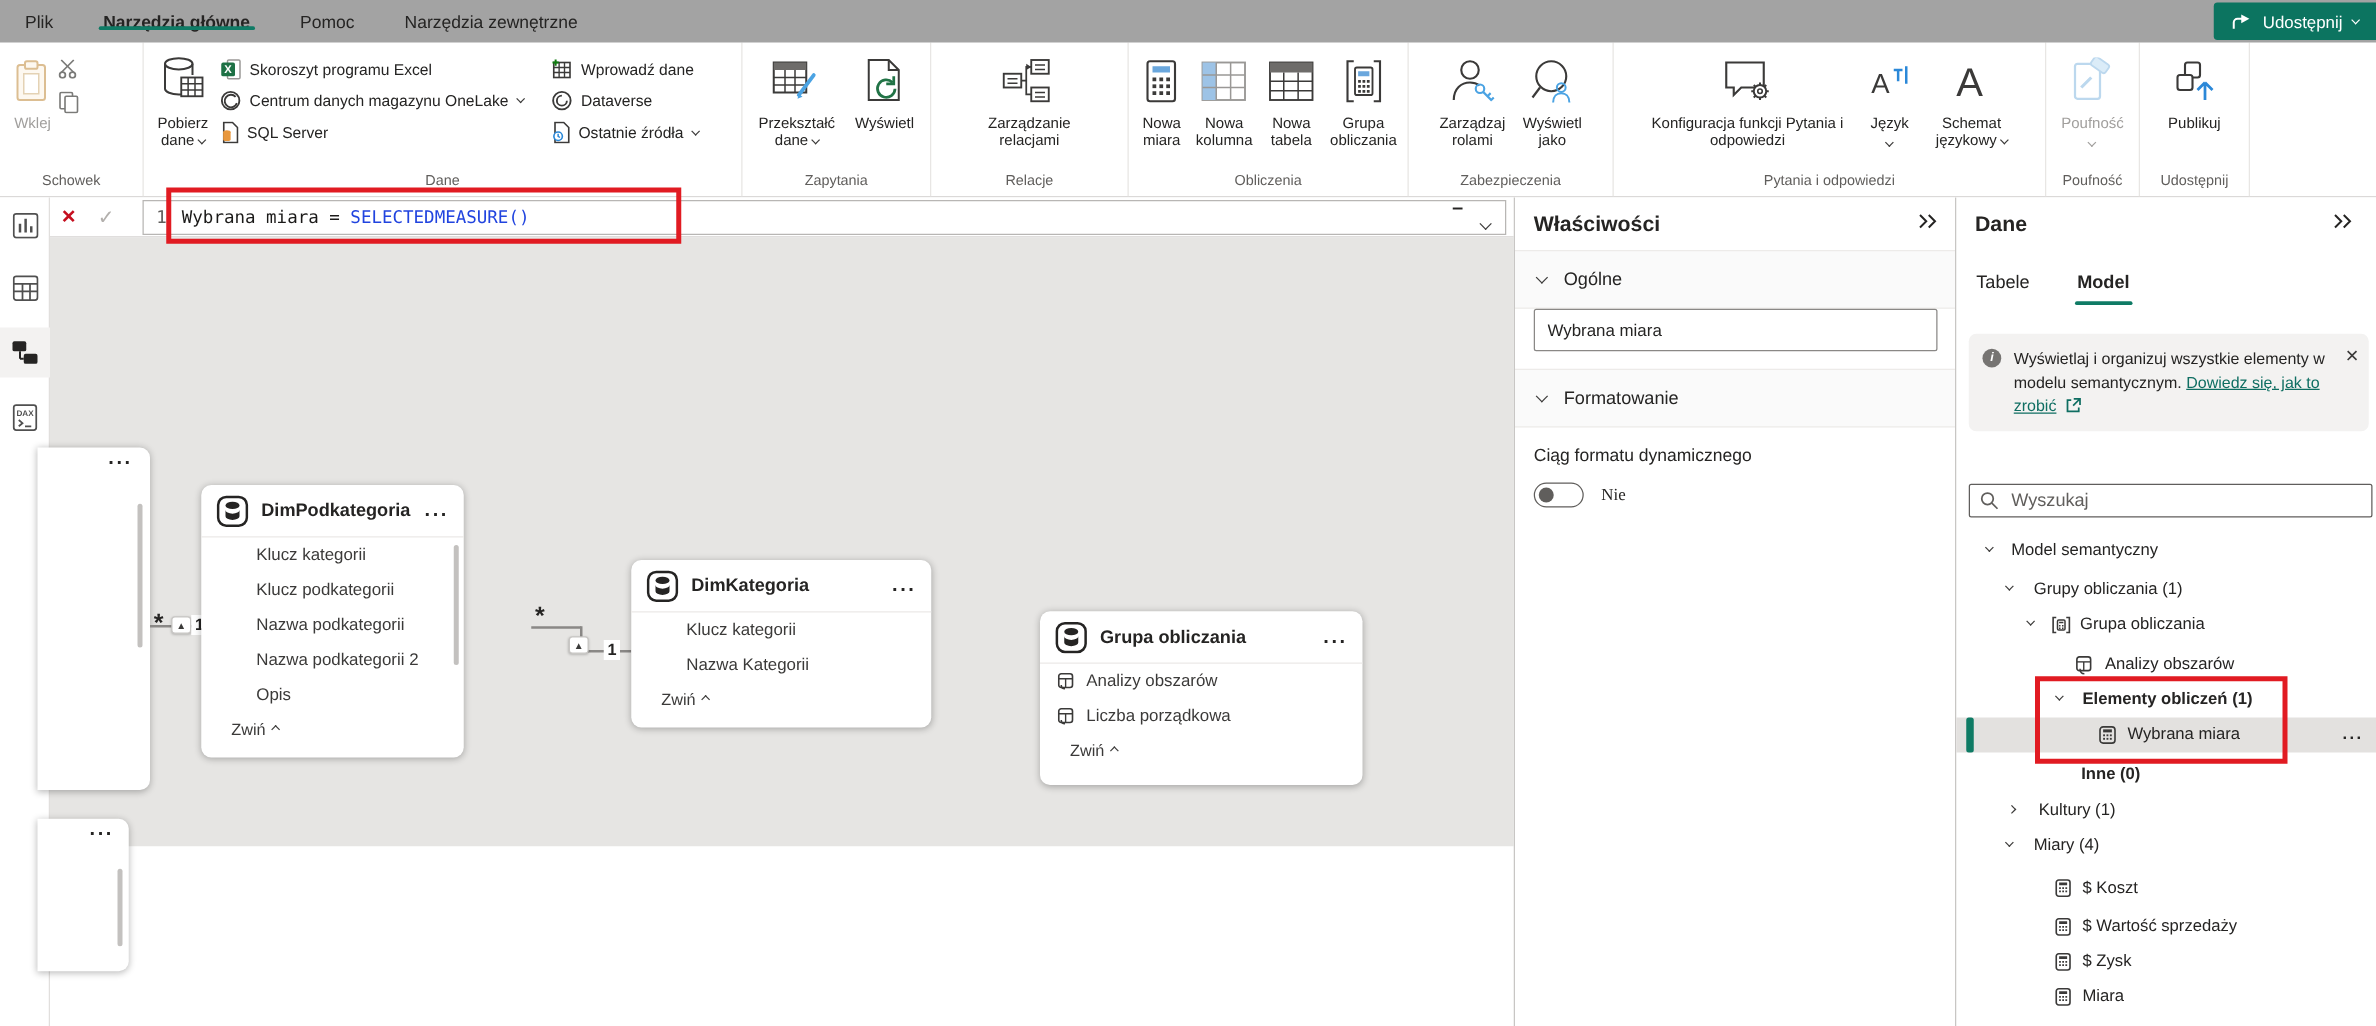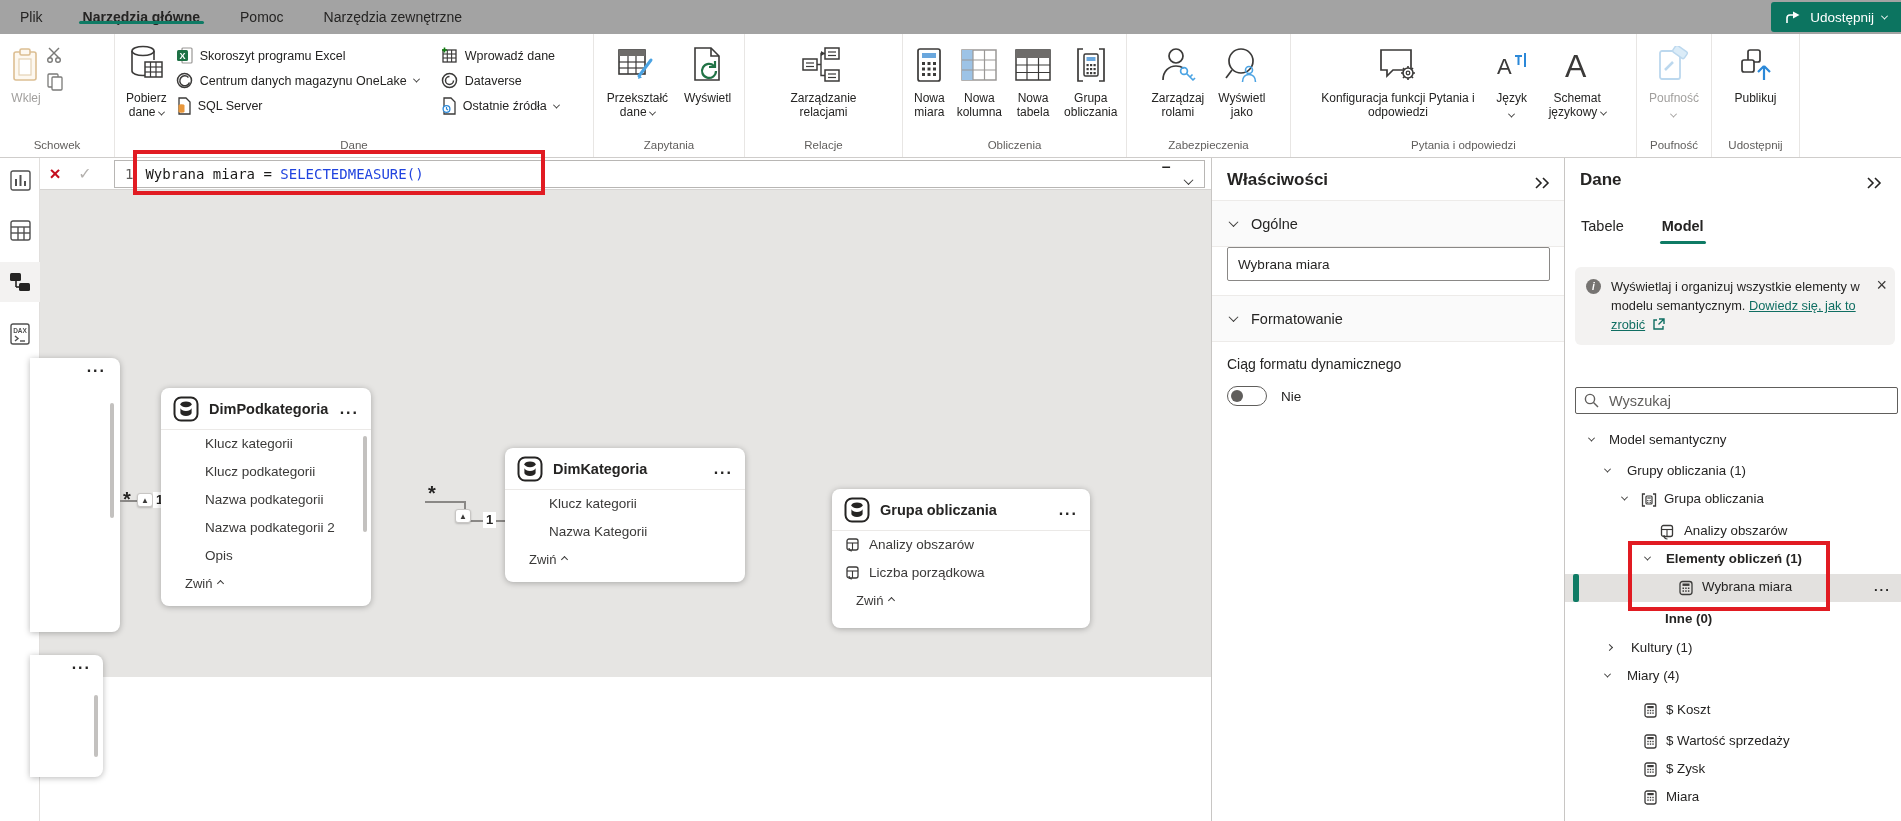--- a/index.html
+++ b/index.html
@@ -59,21 +59,21 @@
   .tcollapse{height:26px;display:flex;align-items:center;gap:6px;padding-left:24px;font-size:13px;color:#3b3a39;cursor:pointer;}
   .vscroll{position:absolute;width:4px;background:#c3c1bf;border-radius:2px;}
   .relline{position:absolute;background:#8a8886;}
   .many{position:absolute;font-size:20px;font-weight:700;color:#252423;line-height:14px;}
   .onechip{position:absolute;font-size:13px;font-weight:700;color:#252423;background:#fff;padding:0 3px;line-height:16px;}
   .tribox{position:absolute;width:16px;height:14px;background:#fff;border:1px solid #c8c6c4;border-radius:3px;
     box-shadow:0 1px 2px rgba(0,0,0,.2);display:flex;align-items:center;justify-content:center;font-size:8px;color:#3b3a39;}
   .tribox::after{content:"▲";}
   
   .panel{position:absolute;top:0;height:100%;background:#fff;}
-  .panel-title{font-size:17px;font-weight:700;padding:12px 14px 10px 15px;display:flex;align-items:flex-end;}
+  .panel-title{font-size:17px;font-weight:700;padding:12px 14px 10px 15px;display:flex;align-items:flex-start;}
   .collapse-ic{margin-left:auto;cursor:pointer;display:flex;}
   .psec{height:47px;display:flex;align-items:center;gap:14px;padding-left:18px;background:#fafafa;
     border-top:1px solid #edebe9;border-bottom:1px solid #edebe9;font-size:14.5px;cursor:pointer;}
   .plabel{font-size:13.5px;font-weight:700;color:#252423;padding:14px 0 6px 15px;}
   .pinput{display:block;width:323px;height:34px;margin-left:15px;border:1px solid #8a8886;border-radius:2px;
     font-size:13.5px;padding:0 10px;color:#252423;font-family:"Liberation Sans",sans-serif;}
   .toggle{width:40px;height:20px;border:1px solid #605e5c;border-radius:10px;position:relative;cursor:pointer;}
   .toggle .knob{position:absolute;left:3px;top:3px;width:12px;height:12px;border-radius:50%;background:#605e5c;}
   
   .dtab{font-size:14.5px;padding:6px 2px;cursor:pointer;position:relative;color:#252423;}
@@ -671,21 +671,21 @@
       <span class="chev"></span>
       <span>Ogólne</span>
     </div>
     <input class="pinput" value="Wybrana miara" style="">
     <div style="height:14px"></div>
     <div class="psec">
       <span class="chev"></span>
       <span>Formatowanie</span>
     </div>
     <div class="plabel" style="font-weight:400;font-size:14px;">Ciąg formatu dynamicznego</div>
-    <div style="display:flex;align-items:center;gap:14px;padding:8px 0 0 15px;">
+    <div style="display:flex;align-items:center;gap:14px;padding:8px 0 0 15px;font-family:Liberation Serif, serif;">
       <div class="toggle">
           <div class="knob"></div>
         </div>
       <span style="font-size:13.5px;">Nie</span>
     </div>
   </div>
 
   <div class="panel" style="left:1564px;width:337px;border-left:1px solid #c8c6c4;">
     <div class="panel-title">
       <span>Dane</span>

